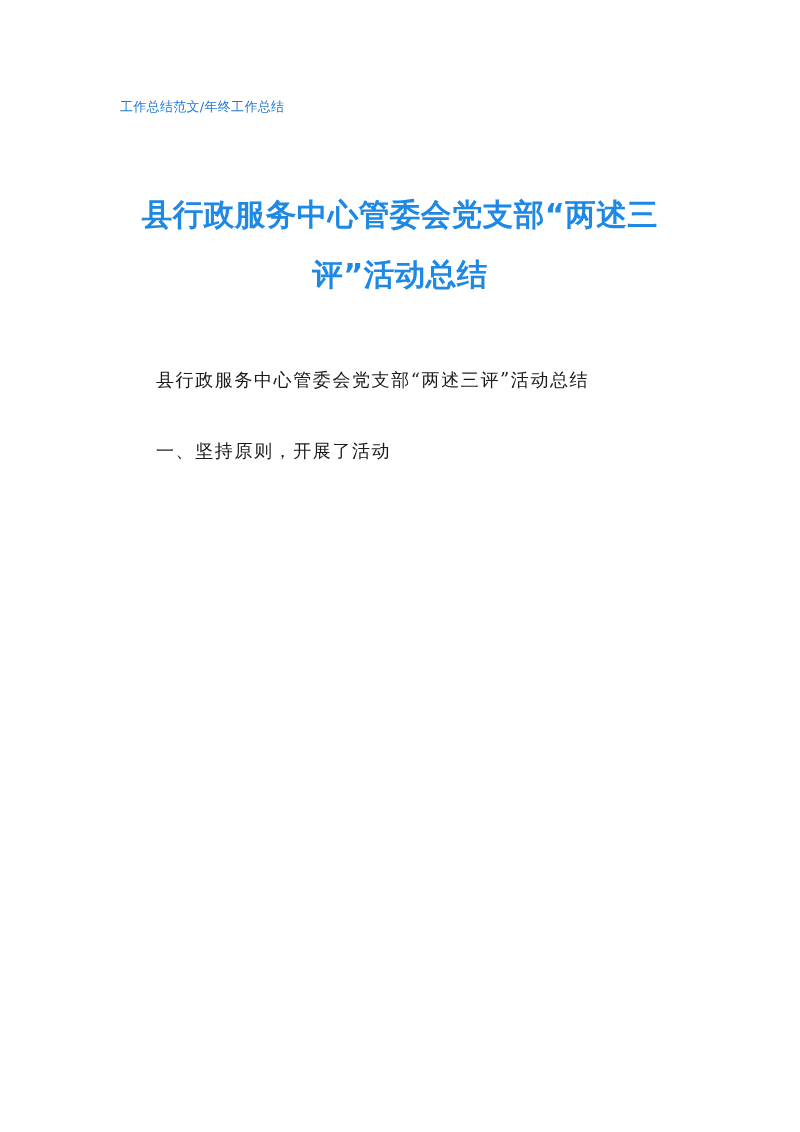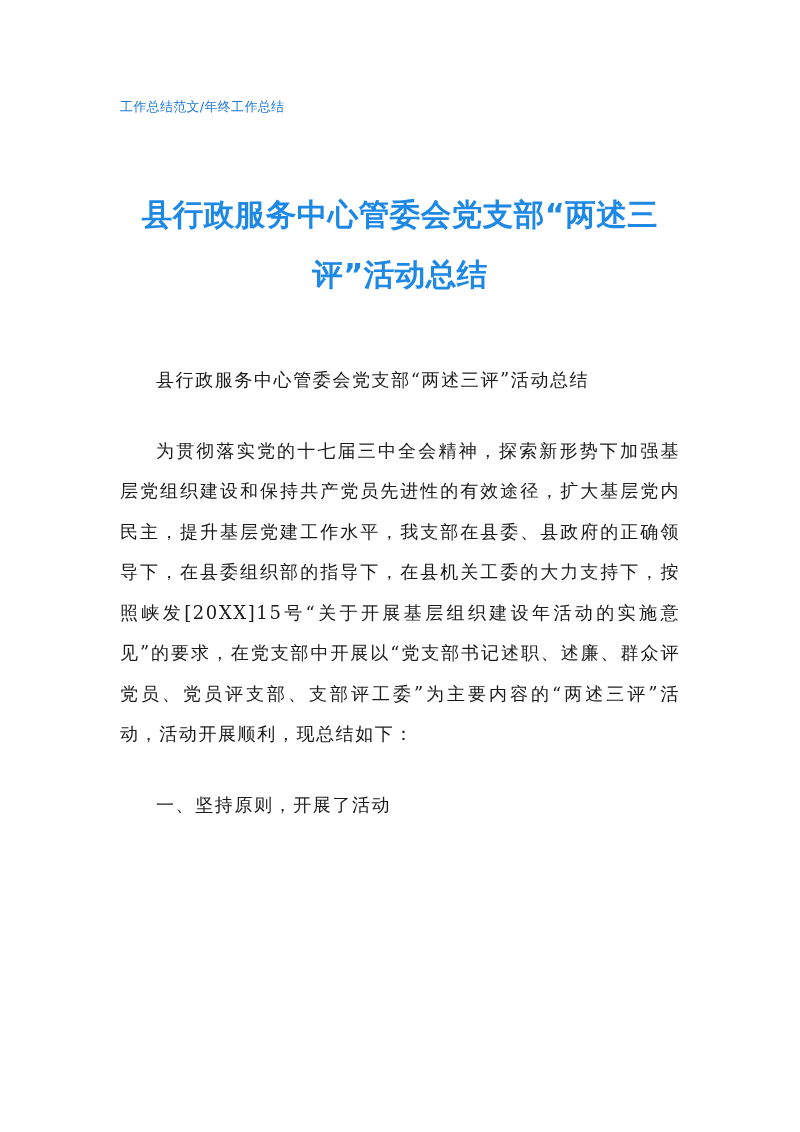--- a/index.html
+++ b/index.html
@@ -68,16 +68,15 @@
 </head>
 <body>
 
 <div class="page">
   <div class="breadcrumb">工作总结范文/年终工作总结</div>
 
   <div class="title">县行政服务中心管委会党支部“两述三评”活动总结</div>
 
   <div class="body">
     <p class="sub">县行政服务中心管委会党支部“两述三评”活动总结</p>
-    <p class="gap">为贯彻落实党的十七届三中全会精神，探索新形势下加强基层党组织建设和保持共产党员先进性的有效途径，扩大基层党内民主，提升基层党建工作水平，我支部在县委、县政府的正确领导下，在县委组织部的指导下，在县机关工委的大力支持下，按照峡发[20XX]15号“关于开展基层组织建设年活动的实施意见”的要求，在党支部中开展以“党支部书记述职、述廉、群众评党员、党员评支部、支部评工委”为主要内容的“两述三评”活动，活动开展顺利，现总结如下：</p>
     <p class="gap">一、坚持原则，开展了活动</p>
   </div>
 </div>
 
 </body></html>

